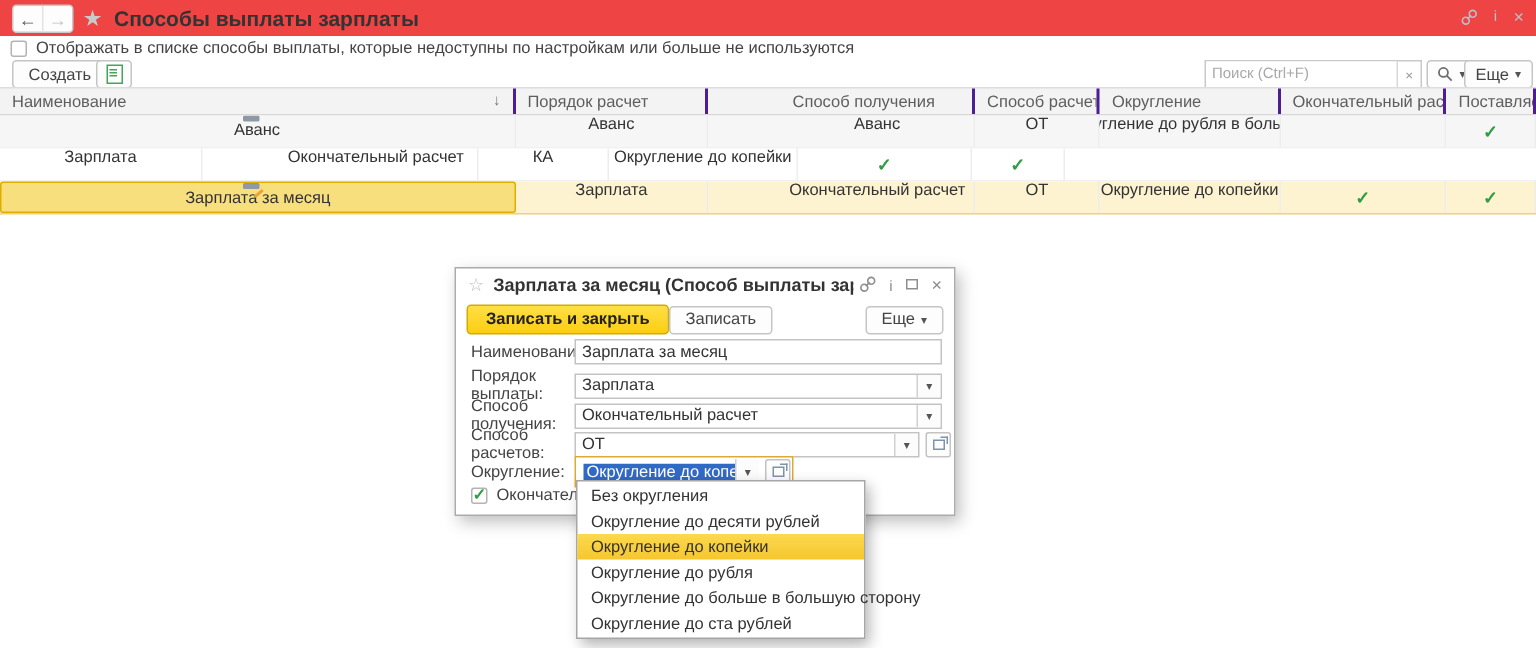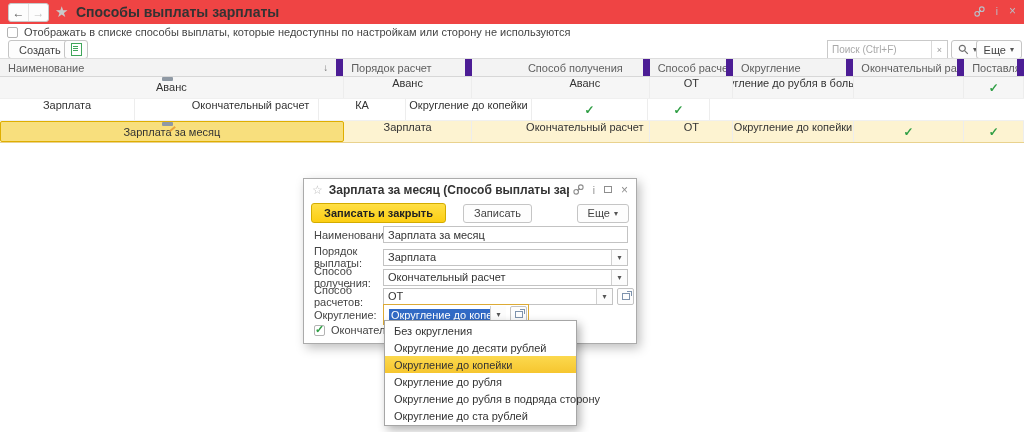--- a/index.html
+++ b/index.html
@@ -27,32 +27,32 @@
 
   
   .btn{display:inline-flex;align-items:center;justify-content:center;box-sizing:border-box;height:19px;
        border:1px solid #c5c5c5;border-radius:3px;background:#fdfdfd;color:#444;font-size:11px;padding:0 10px;cursor:pointer;white-space:nowrap;}
   .arrow-dn{font-size:8px;color:#555;margin-left:4px;}
   .arrow-dn::after{content:"▾";}
   .tb-create{position:absolute;left:8px;top:40px;}
   .tb-copy{position:absolute;left:64px;top:40px;width:24px;padding:0;}
   .icon-copy{width:9px;height:11px;border:1px solid #3fa65a;background:#fff;position:relative;}
   .icon-copy::after{content:"";position:absolute;left:1px;top:2px;width:5px;height:1px;background:#3fa65a;box-shadow:0 2px 0 #3fa65a,0 4px 0 #3fa65a;}
-  .search-wrap{position:absolute;right:76px;top:40px;width:121px;height:19px;border:1px solid #c9c9c9;box-sizing:border-box;display:flex;background:#fff;}
+  .search-wrap{position:absolute;right:76px;top:40px;width:145px;height:19px;border:1px solid #c9c9c9;box-sizing:border-box;display:flex;background:#fff;}
   .search-wrap input{flex:1;border:none;outline:none;font-size:10px;padding:0 4px;color:#333;font-family:"Liberation Sans",sans-serif;min-width:0;}
   .search-wrap input::placeholder{color:#a9a9a9;}
   .search-clear{width:15px;border-left:1px solid #d9d9d9;display:flex;align-items:center;justify-content:center;color:#9a9a9a;font-size:9px;cursor:pointer;}
   .search-clear::after{content:"×";}
   .tb-search{position:absolute;right:40px;top:40px;width:33px;padding:0 5px;}
   .tb-more{position:absolute;right:2px;top:40px;padding:0 7px;}
 
   
   .grid{position:absolute;left:0;top:58px;width:1024px;}
   .g-head{display:flex;height:17px;background:#f3f3f3;border-top:1px solid #ddd;border-bottom:1px solid #d7d7d7;color:#5e5e5e;}
-  .g-head .gc{border-right:7px solid #4c1d95;}
+  .g-head .gc{border-right:2px solid #4c1d95;}
   .gc{box-sizing:border-box;display:flex;align-items:center;padding:0 8px;white-space:nowrap;overflow:hidden;}
   .c0{width:362px;}.c1{width:135px;}.c2{width:136px;margin-left:48px;}.c3{width:87px;}.c4{width:126px;}.c5{width:116px;}.c6{width:62px;}
   .sort-ic{margin-left:auto;color:#777;font-size:10px;}
   .sort-ic::after{content:"↓";}
   .g-row{display:flex;height:21px;border-bottom:1px solid #f0f0f0;background:#fff;}
   .g-row .gc{border-right:1px solid #ededed;flex-direction:column;}
   .g-row.alt{background:#f6f6f6;}
   .g-row.sel{background:#fdf3d1;border-bottom:1px solid #ecd globalization;}
   .g-row.sel{border-bottom:1px solid #e9d28e;}
   .g-row.sel .gc.c0{background:#f8df7d;border:1px solid #dfae00;border-radius:2px;}
@@ -62,21 +62,21 @@
 
   
   .dialog{position:absolute;left:303px;top:178px;width:334px;height:166px;background:#fff;border:1px solid #ababab;
           box-shadow:3px 4px 10px rgba(0,0,0,.25);box-sizing:border-box;z-index:5;}
   .dlg-title{height:21px;display:flex;align-items:center;padding-left:8px;font-size:12px;font-weight:bold;color:#333;}
   .dlg-star{color:#bdbdbd;font-size:12px;margin-right:6px;font-weight:normal;}
   .dlg-star::after{content:"☆";}
   .dlg-title-text{flex:1;white-space:nowrap;overflow:hidden;}
   .dlg-ico{display:flex;gap:9px;margin:0 8px 0 4px;color:#8e8e8e;align-items:center;font-weight:normal;}
   .ic-max{width:8px;height:7px;border:1px solid #8e8e8e;box-sizing:border-box;}
-  .dlg-toolbar{display:flex;align-items:center;gap:17px;padding:3px 7px 0 7px;}
+  .dlg-toolbar{display:flex;align-items:center;gap:0;padding:3px 7px 0 7px;}
   .btn-primary{display:inline-flex;align-items:center;justify-content:center;height:20px;box-sizing:border-box;
                background:linear-gradient(#ffdf45,#fcce13);border:1px solid #d3ac00;border-radius:3px;
                font-weight:bold;color:#222;font-size:11px;padding:0 12px;cursor:pointer;}
   .dlg-more{margin-left:auto;}
   .frow{position:absolute;left:10px;display:flex;align-items:center;}
   .flabel{width:69px;color:#444;flex:0 0 auto;}
   .fld{box-sizing:border-box;height:17px;border:1px solid #c3c3c3;display:flex;align-items:center;background:#fff;overflow:hidden;}
   .fval{padding-left:4px;flex:1;white-space:nowrap;overflow:hidden;}
   .dd{width:15px;align-self:stretch;border-left:1px solid #d0d0d0;display:flex;align-items:center;justify-content:center;
       color:#555;font-size:8px;cursor:pointer;flex:0 0 auto;background:#fcfcfc;}
@@ -113,21 +113,21 @@
       <circle cx="7.8" cy="3.2" r="2.3" fill="none" stroke="#b9bfc7" stroke-width="1.1"></circle>
       <line x1="4.2" y1="6.8" x2="6.8" y2="4.2" stroke="#b9bfc7" stroke-width="1.1"></line>
     </svg>
     <span class="ic-info"></span>
     <span class="ic-close"></span>
   </span>
 </div>
 
 <div class="filter">
   <span class="cb"></span>
-  <span>Отображать в списке способы выплаты, которые недоступны по настройкам или сторону не используются</span>
+  <span>Отображать в списке способы выплаты, которые недоступны по настройкам или больше не используются</span>
 </div>
 
 <button class="btn tb-create">Создать</button>
 <button class="btn tb-copy">
   <span class="icon-copy"></span>
 </button>
 <div class="search-wrap">
   <input type="text" placeholder="Поиск (Ctrl+F)" style="">
   <span class="search-clear"></span>
 </div>
@@ -281,15 +281,15 @@
     <span class="cb checked"></span>
     <span>Окончательный р</span>
   </div>
 </div>
 
 <div class="popup">
   <div class="pitem">Без округления</div>
   <div class="pitem">Округление до десяти рублей</div>
   <div class="pitem hl">Округление до копейки</div>
   <div class="pitem">Округление до рубля</div>
-  <div class="pitem">Округление до рубля в подряда сторону</div>
+  <div class="pitem">Округление до больше в большую сторону</div>
   <div class="pitem">Округление до ста рублей</div>
 </div>
 
 </body></html>

